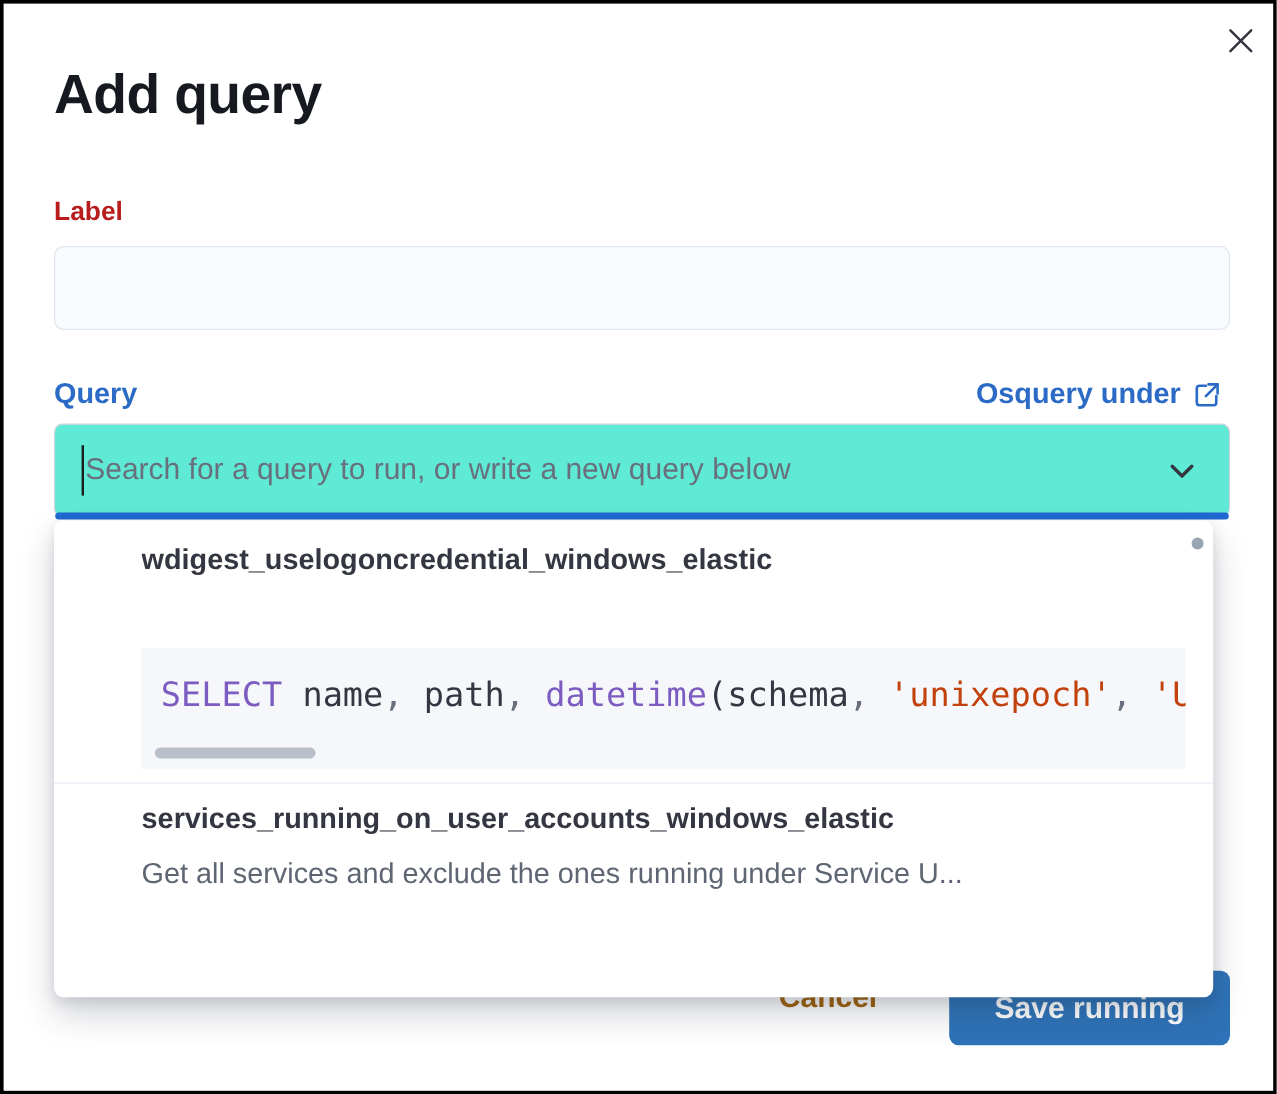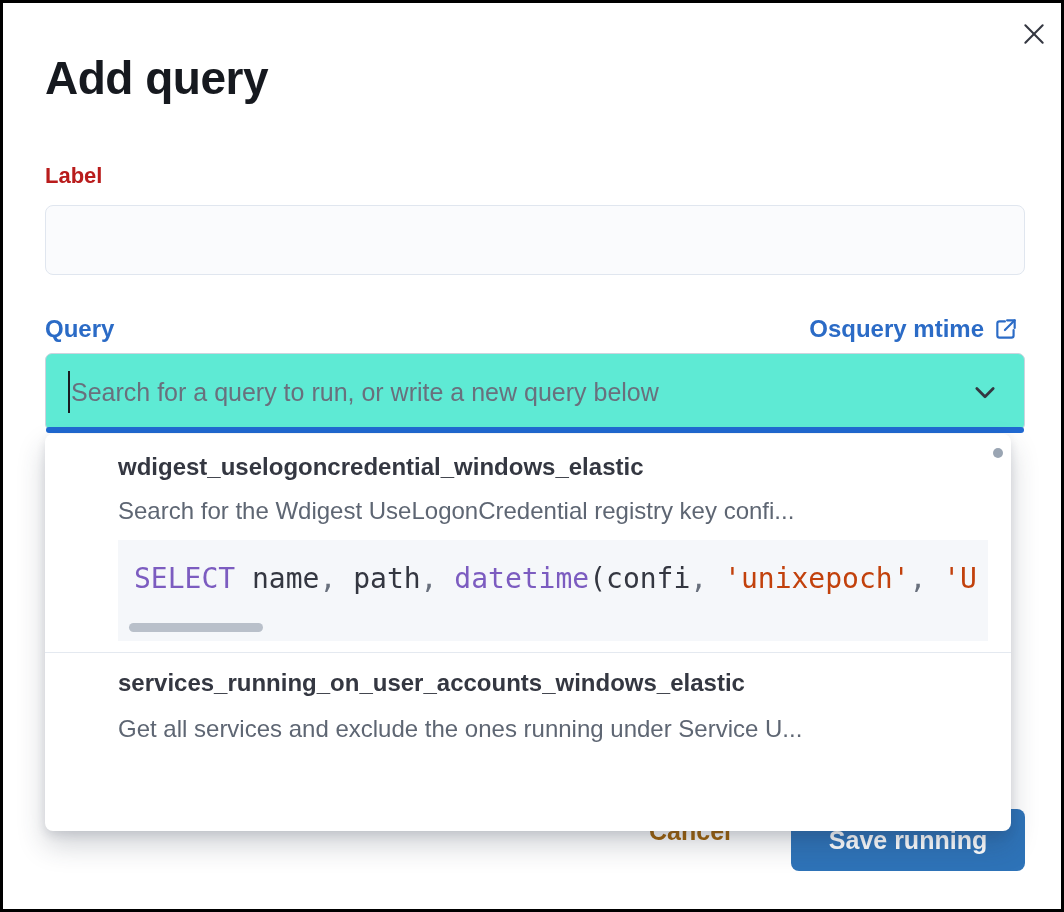--- a/index.html
+++ b/index.html
@@ -173,21 +173,21 @@
     </span>
   </button>
 
   <h1 class="modal-title">Add query</h1>
 
   <div class="field-label">Label</div>
   <input class="label-input" type="text" value="" style="">
 
   <div class="query-label">Query</div>
   <a class="schema-link">
-    <span>Osquery mtime</span>
+    <span>Osquery under</span>
     <span>
       <svg width="26" height="26" viewBox="0 0 24 24" fill="none" stroke="#2b6bc6" stroke-width="2" stroke-linecap="round" stroke-linejoin="round">
         <path d="M11 5 H6 a2 2 0 0 0 -2 2 v11 a2 2 0 0 0 2 2 h11 a2 2 0 0 0 2 -2 v-5"></path>
         <path d="M13 4 h7 v7"></path>
         <line x1="20" y1="4" x2="11" y2="13"></line>
       </svg>
     </span>
   </a>
 
   <div class="combobox">
@@ -198,23 +198,22 @@
         <polyline points="5,9 12,16 19,9"></polyline>
       </svg>
     </div>
     <div class="focus-bar"></div>
   </div>
 
   <div class="dropdown">
     <div class="v-scroll-dot"></div>
 
     <div class="option opt1-title option-title">wdigest_uselogoncredential_windows_elastic</div>
-    <div class="option opt1-desc option-desc">Search for the Wdigest UseLogonCredential registry key confi...</div>
     <div class="option opt1-code code-block">
-      <div class="code-line"><span class="tok-kw">SELECT</span><span class="tok-id"> name</span><span class="tok-p">, </span><span class="tok-id">path</span><span class="tok-p">, </span><span class="tok-kw">datetime</span><span class="tok-id">(confi</span><span class="tok-p">, </span><span class="tok-str">'unixepoch'</span><span class="tok-p">, </span><span class="tok-str">'U</span></div>
+      <div class="code-line"><span class="tok-kw">SELECT</span><span class="tok-id"> name</span><span class="tok-p">, </span><span class="tok-id">path</span><span class="tok-p">, </span><span class="tok-kw">datetime</span><span class="tok-id">(schema</span><span class="tok-p">, </span><span class="tok-str">'unixepoch'</span><span class="tok-p">, </span><span class="tok-str">'U</span></div>
       <div class="h-scroll-thumb"></div>
     </div>
 
     <div class="divider"></div>
 
     <div class="option opt2-title option-title">services_running_on_user_accounts_windows_elastic</div>
     <div class="option opt2-desc option-desc">Get all services and exclude the ones running under Service U...</div>
 
   </div>
 

